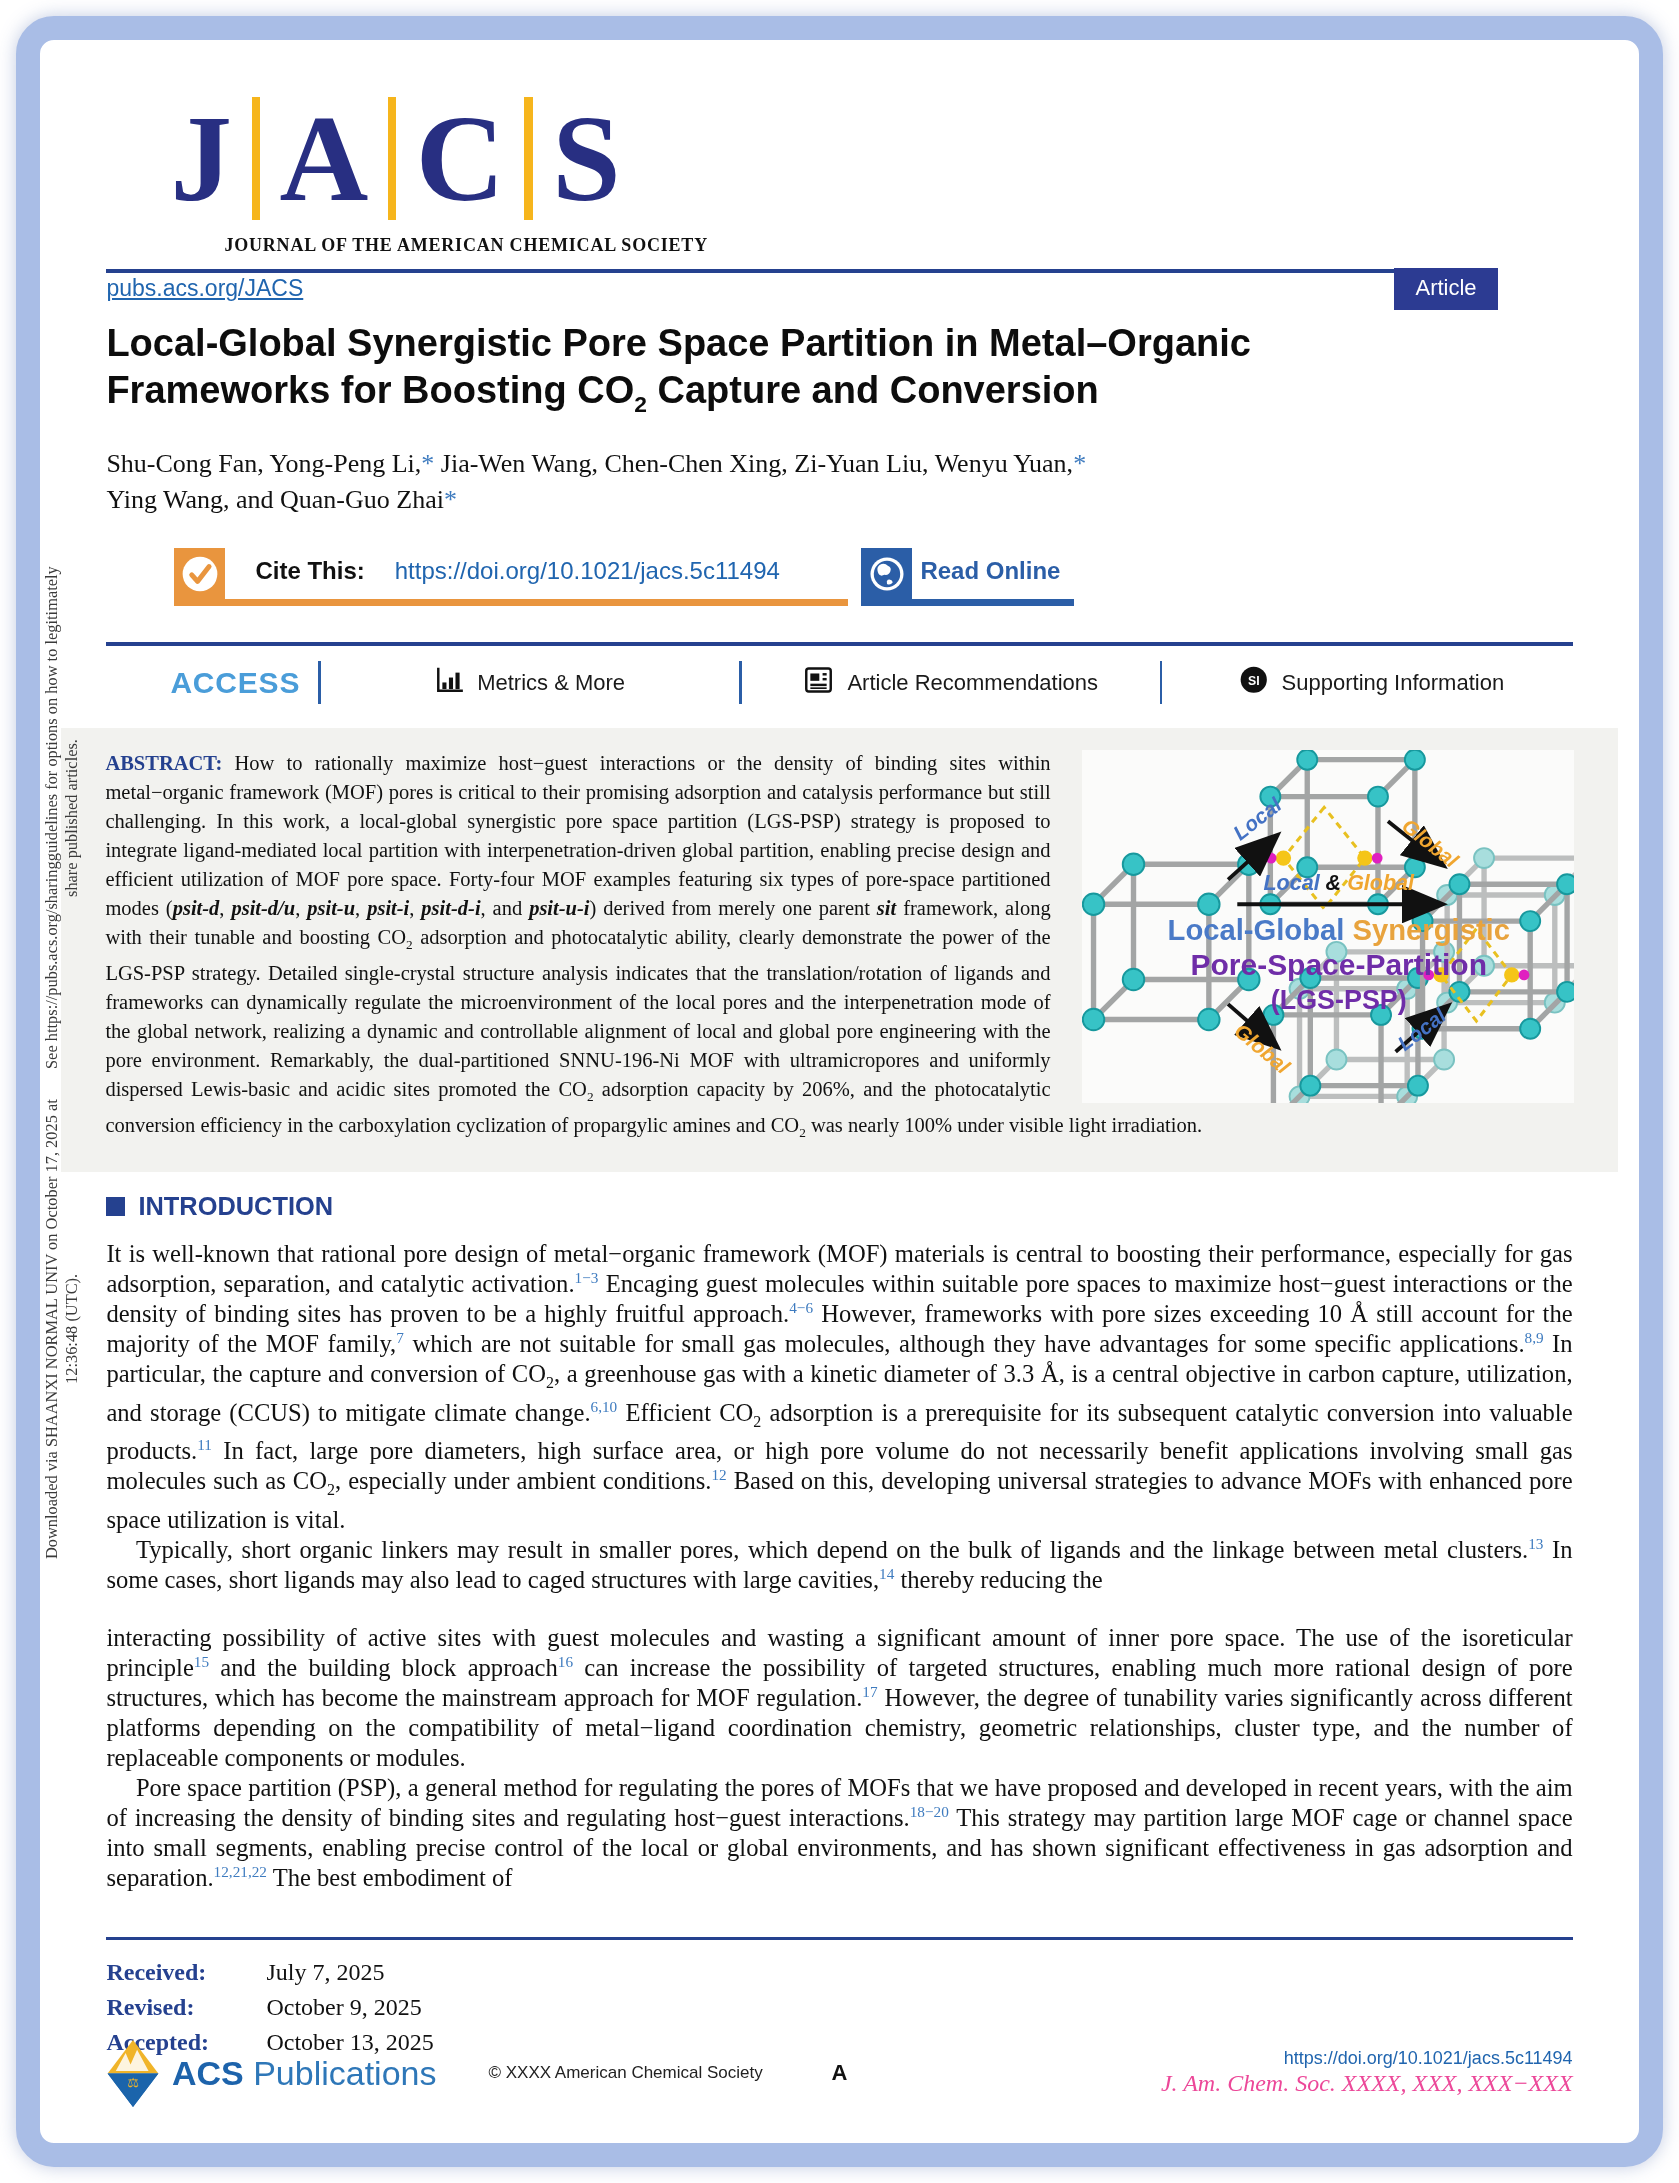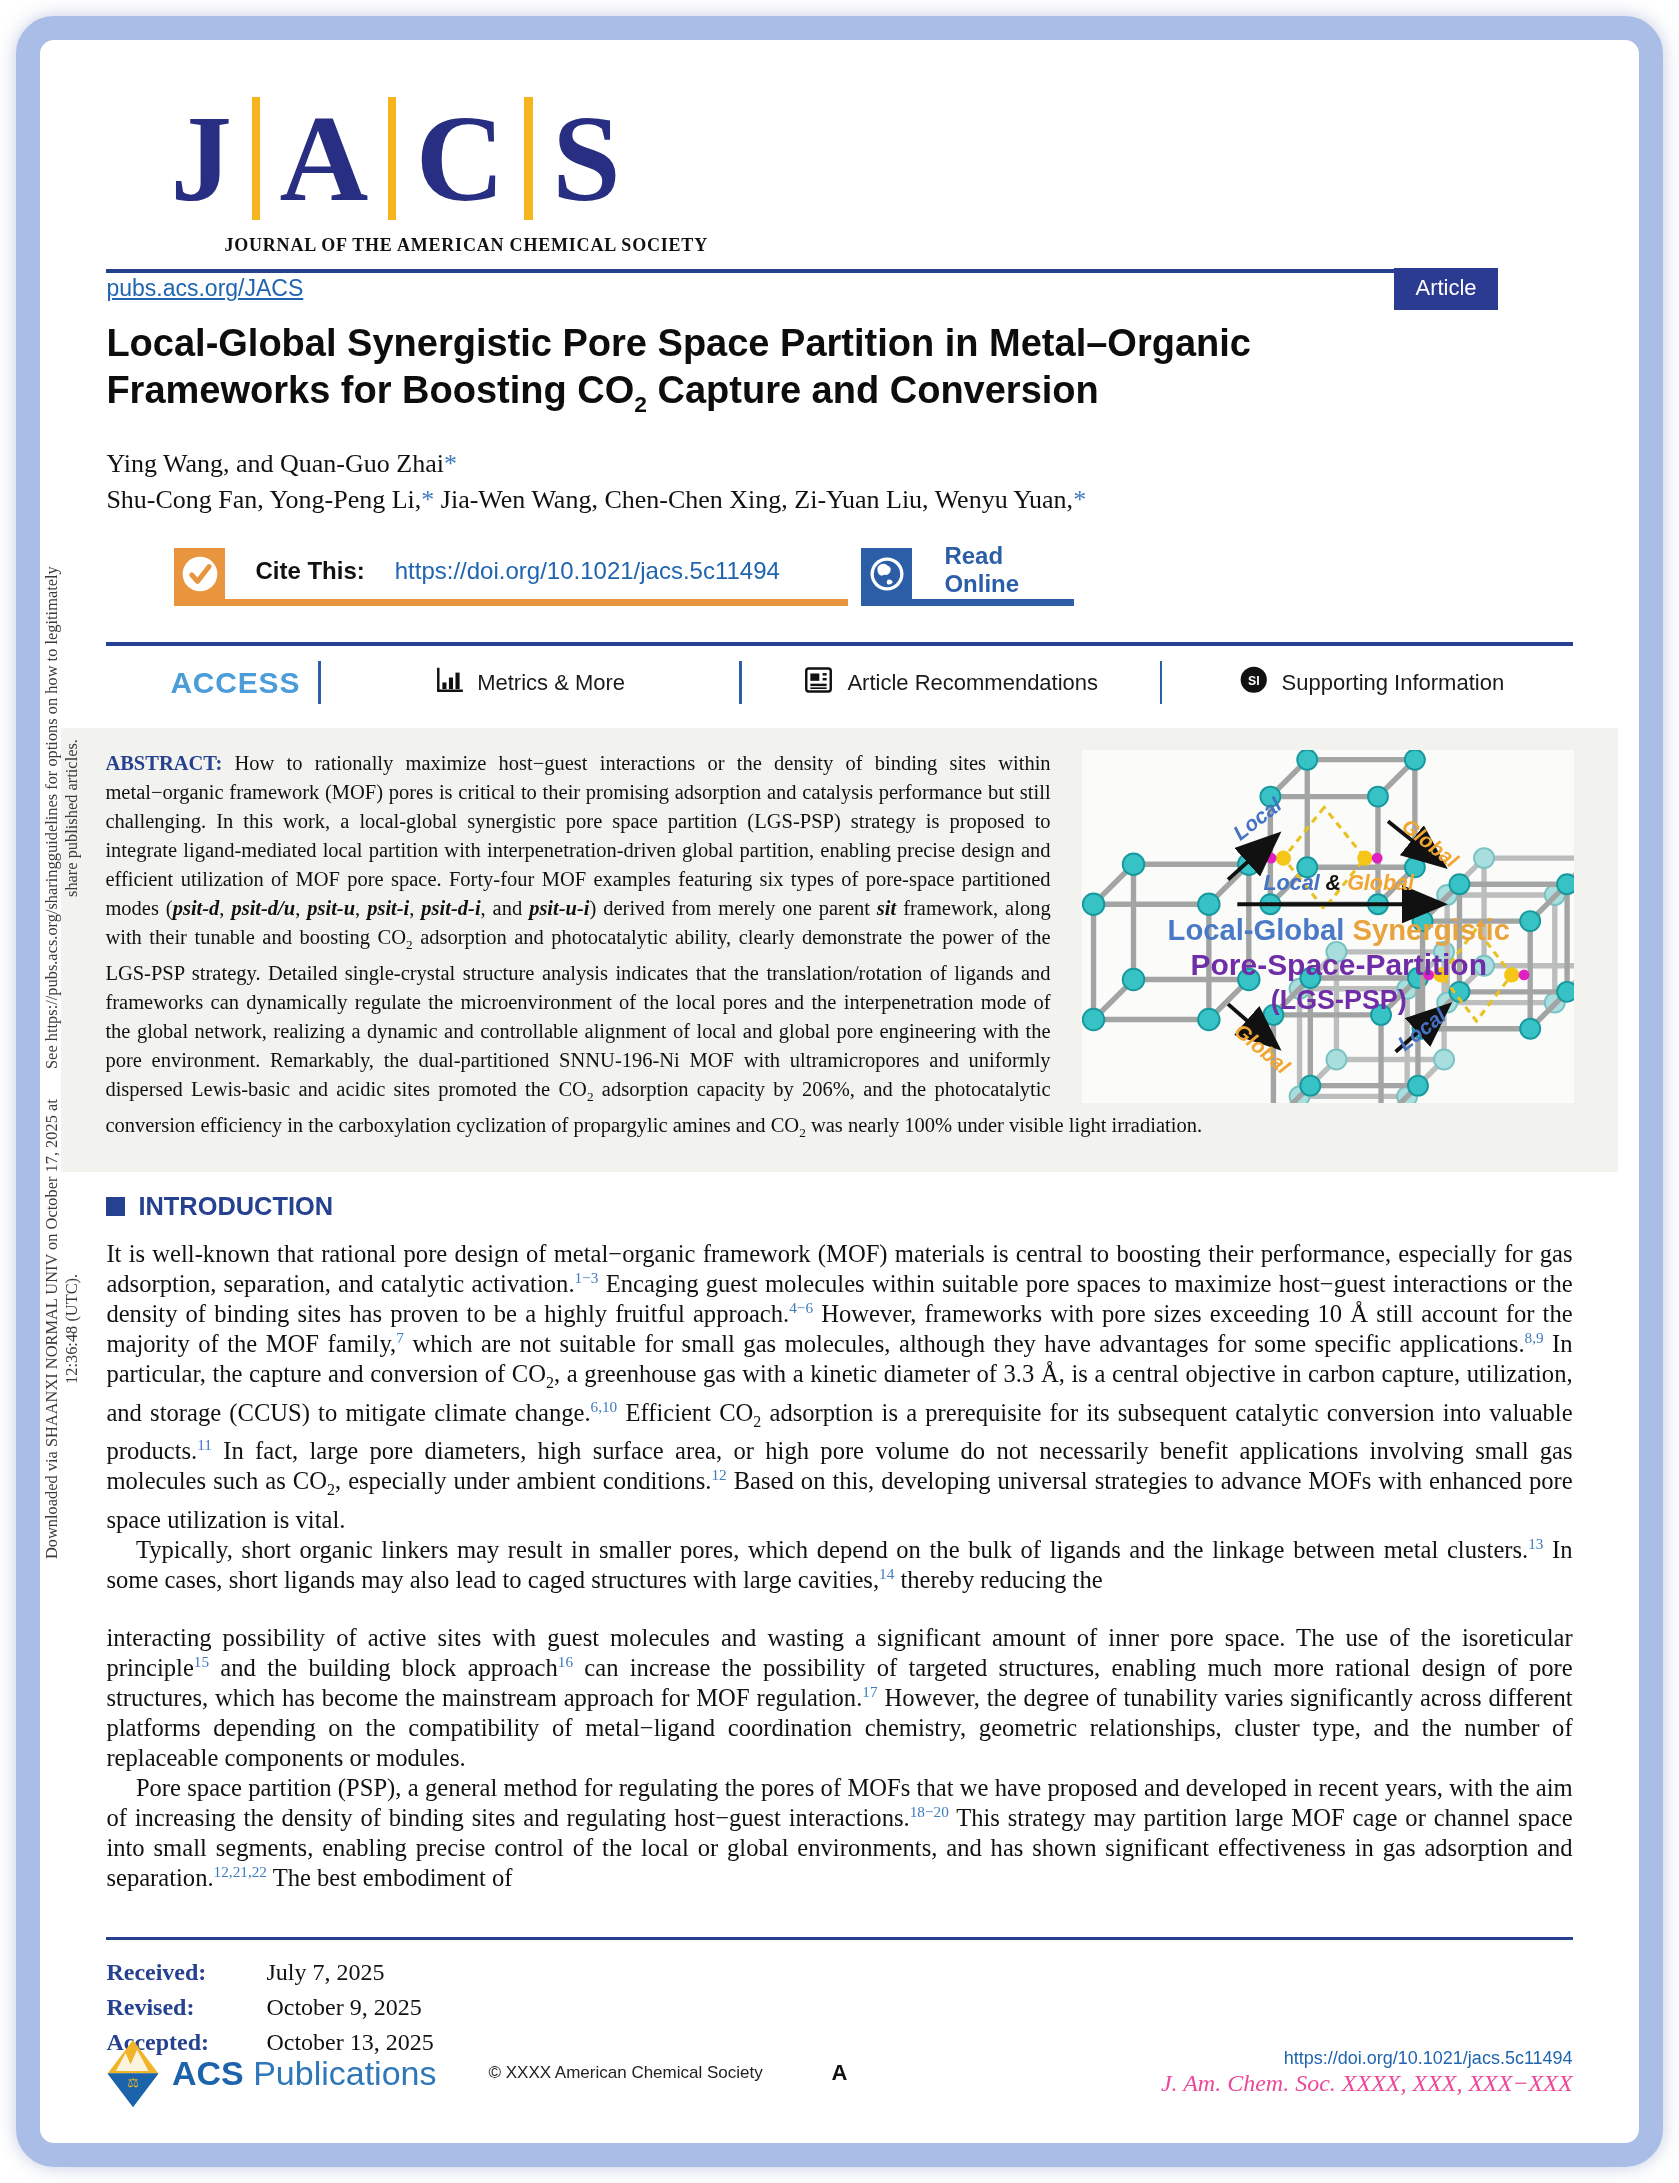--- a/index.html
+++ b/index.html
@@ -41,21 +41,21 @@
 
   
   .cite-row{display:flex;align-items:flex-end;margin:24.6px 66px 0 134px;}
   .cite-bar{display:flex;align-items:center;gap:30px;width:674px;height:57px;
             border-bottom:7.4px solid #e9953e;}
   .sq-icon{width:51px;height:51px;flex:none;align-self:flex-end;display:grid;place-items:center;}
   .cite-sq{background:#e9953e;}
   .read-sq{background:#2b5ea7;}
   .cite-label{font-family:"Liberation Sans",sans-serif;font-weight:bold;font-size:24px;color:#111;}
   .cite-doi{font-family:"Liberation Sans",sans-serif;font-size:24px;color:#2065af;text-decoration:none;}
-  .read-bar{display:flex;gap:32px;width:213px;height:57px;margin-left:13px;
+  .read-bar{display:flex;align-items:center;gap:8px;width:213px;height:57px;margin-left:13px;
             border-bottom:7.4px solid #2b5ea7;}
   .read-label{font-family:"Liberation Sans",sans-serif;font-weight:bold;font-size:24px;color:#2b5ea7;}
 
   
   .access-rule{margin:36px 66px 0;height:3.3px;background:#25418f;}
   .access-row{display:flex;align-items:center;margin:11.5px 66px 0;height:51px;}
   .access-word{font-family:"Liberation Sans",sans-serif;font-weight:bold;font-size:30px;
                color:#4a9dd9;letter-spacing:0.8px;margin-left:64px;}
   .vdiv{width:2.5px;height:43px;background:#2b5ea7;margin:0 8.2px;}
   .acc-item{flex:1;display:flex;align-items:center;justify-content:center;gap:13px;
@@ -128,22 +128,22 @@
       <a class="site-url" href="#">pubs.acs.org/JACS</a>
     </div>
   </header>
 
   <h1 class="title">
     <span>Local-Global Synergistic Pore Space Partition in Metal–Organic</span><br>
     <span><span>Frameworks for Boosting CO</span><sub>2</sub><span> Capture and Conversion</span></span>
   </h1>
 
   <div class="authors">
+    <div><span>Shu-Cong Fan, Yong-Peng Li,</span><span class="star">*</span><span> Jia-Wen Wang, Chen-Chen Xing, Zi-Yuan Liu, Wenyu Yuan,</span><span class="star">*</span></div>
     <div><span>Ying Wang, and Quan-Guo Zhai</span><span class="star">*</span></div>
-    <div><span>Shu-Cong Fan, Yong-Peng Li,</span><span class="star">*</span><span> Jia-Wen Wang, Chen-Chen Xing, Zi-Yuan Liu, Wenyu Yuan,</span><span class="star">*</span></div>
   </div>
 
   <div class="cite-row">
     <div class="cite-bar">
       <span class="sq-icon cite-sq">
         <svg width="38" height="38" viewBox="0 0 46 46">
           <circle cx="23" cy="23" r="21" fill="#fff"></circle>
           <path d="M13 24 L20 32 L34 14" fill="none" stroke="#e9953e" stroke-width="6" stroke-linecap="round" stroke-linejoin="round"></path>
         </svg>
       </span>

